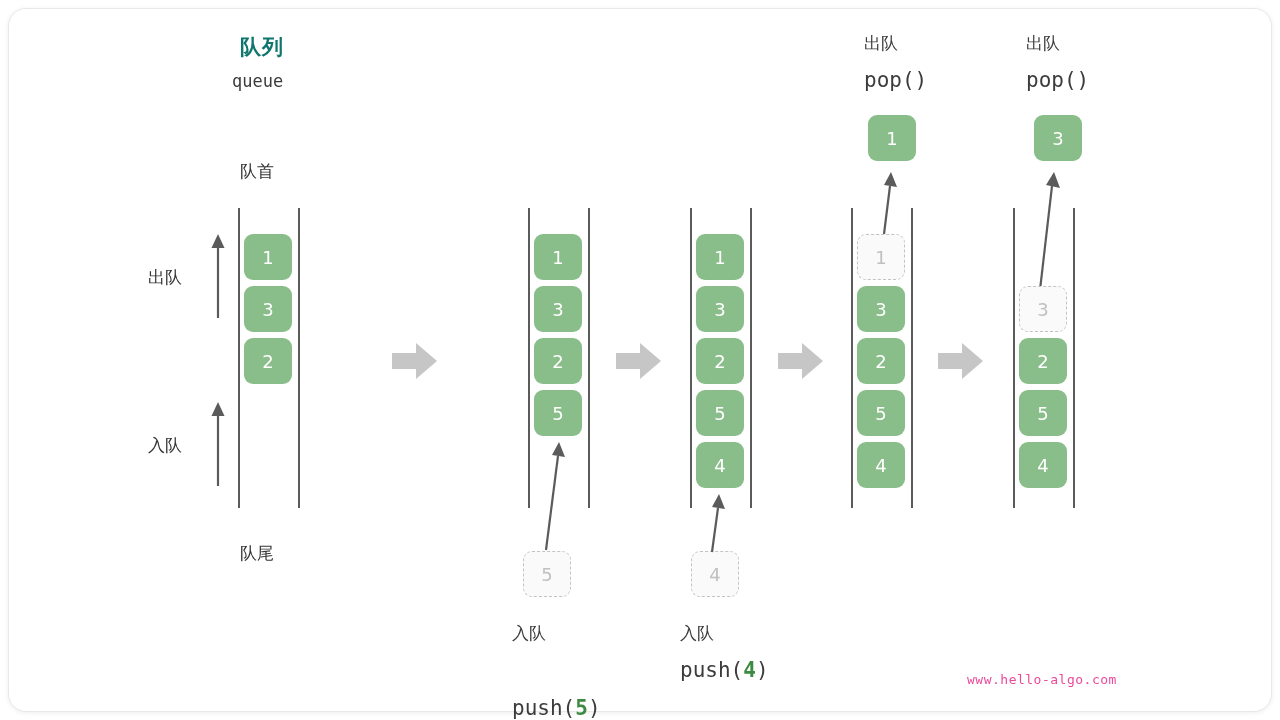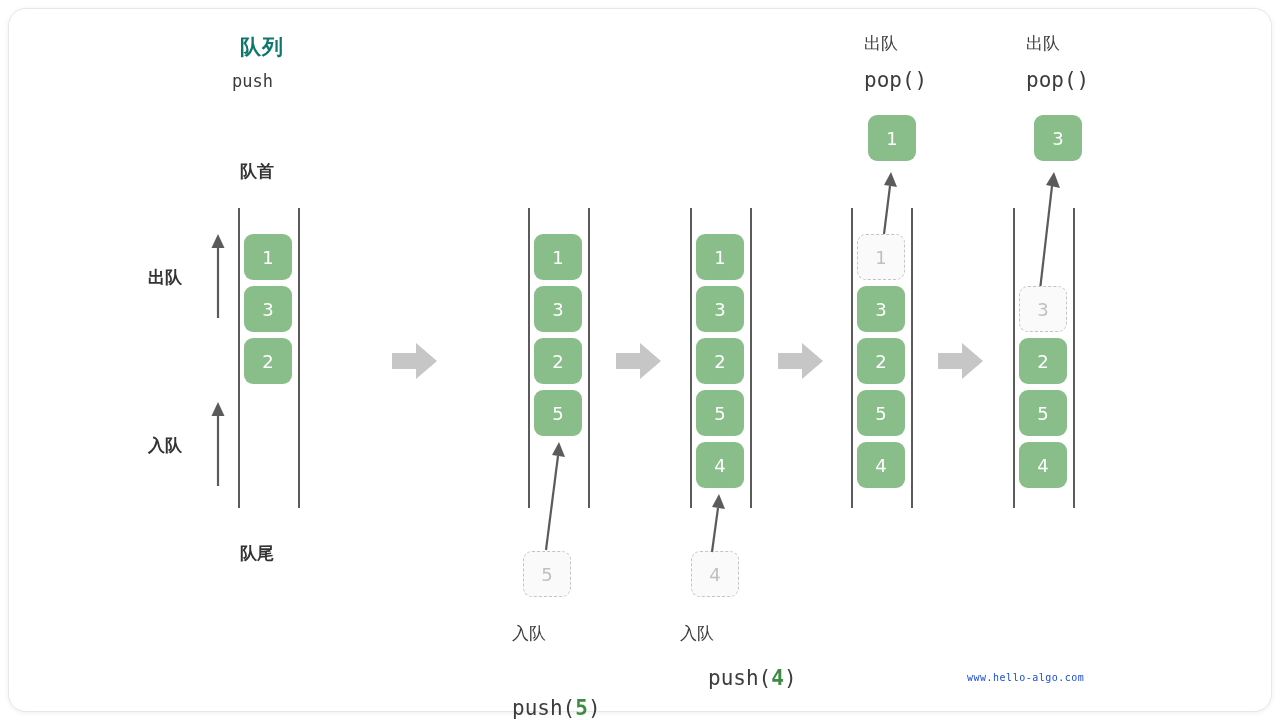--- a/index.html
+++ b/index.html
@@ -47,42 +47,42 @@
     white-space: nowrap;
   }
   .title-en {
     font-size: 17px;
     color: #3c3c3c;
     font-family: "DejaVu Sans Mono", "Liberation Mono", monospace;
     white-space: nowrap;
   }
   .label-bold {
     font-size: 17px;
-    font-weight: bold;
+    font-weight: normal;
     color: #333333;
     white-space: nowrap;
   }
   .op-cn {
     font-size: 17px;
     color: #3c3c3c;
     white-space: nowrap;
   }
   .op-code {
     font-size: 21px;
     color: #3c3c3c;
     font-family: "DejaVu Sans Mono", "Liberation Mono", monospace;
     white-space: nowrap;
   }
   .op-code .num {
     color: #3d8b42;
     font-weight: bold;
   }
   .watermark {
-    font-size: 10px;
-    color: #1d4ed8;
+    font-size: 13px;
+    color: #ec4899;
     font-family: "DejaVu Sans Mono", "Liberation Mono", monospace;
     letter-spacing: 0.5px;
     white-space: nowrap;
   }
 
   
   .rail {
     position: absolute;
     width: 1.6px;
     background: #5b5b5b;
@@ -113,21 +113,21 @@
 
   svg { display: block; overflow: visible; }
 </style>
 </head>
 <body>
 
 <div id="stage">
   <div class="card"></div>
 
   <div class="abs title-cn" style="left:240px; top:33px;">队列</div>
-  <div class="abs title-en" style="left:232px; top:71px;">push</div>
+  <div class="abs title-en" style="left:232px; top:71px;">queue</div>
 
   <div class="abs label-bold" style="left:240px; top:160px;">队首</div>
   <div class="abs label-bold" style="left:240px; top:542px;">队尾</div>
 
   <div class="abs label-bold" style="left:148px; top:266px;">出队</div>
   <div class="abs" style="left:206px; top:232px;">
     <svg width="24" height="86" viewBox="0 0 24 86">
       <line x1="12" y1="86" x2="12" y2="14" stroke="#5b5b5b" stroke-width="2.2"></line>
       <path d="M12 2 L18.5 16 L5.5 16 Z" fill="#5b5b5b"></path>
     </svg>
@@ -192,21 +192,21 @@
   <div class="box ghost" style="left:691px; top:551px;">4</div>
 
   <div class="abs" style="left:698px; top:488px;">
     <svg width="40" height="66" viewBox="0 0 40 66">
       <path d="M14 64 L20 20" stroke="#5b5b5b" stroke-width="2.2" fill="none"></path>
       <path d="M21 6 L27 21 L14 19 Z" fill="#5b5b5b"></path>
     </svg>
   </div>
 
   <div class="abs op-cn" style="left:680px; top:622px;">入队</div>
-  <div class="abs op-code" style="left:708px; top:658px;margin-top:8px;"><span>push(</span><span class="num">4</span><span>)</span></div>
+  <div class="abs op-code" style="left:680px; top:658px;"><span>push(</span><span class="num">4</span><span>)</span></div>
 
   <div class="tr-arrow" style="left:778px; top:342px;">
     <svg width="46" height="38" viewBox="0 0 46 38">
       <path d="M0 11 L24 11 L24 1 L45 19 L24 37 L24 27 L0 27 Z" fill="#c6c6c6"></path>
     </svg>
   </div>
 
   <div class="abs op-cn" style="left:864px; top:32px;">出队</div>
   <div class="abs op-code" style="left:864px; top:68px;"><span>pop(</span><span class="num"></span><span>)</span></div>
 

